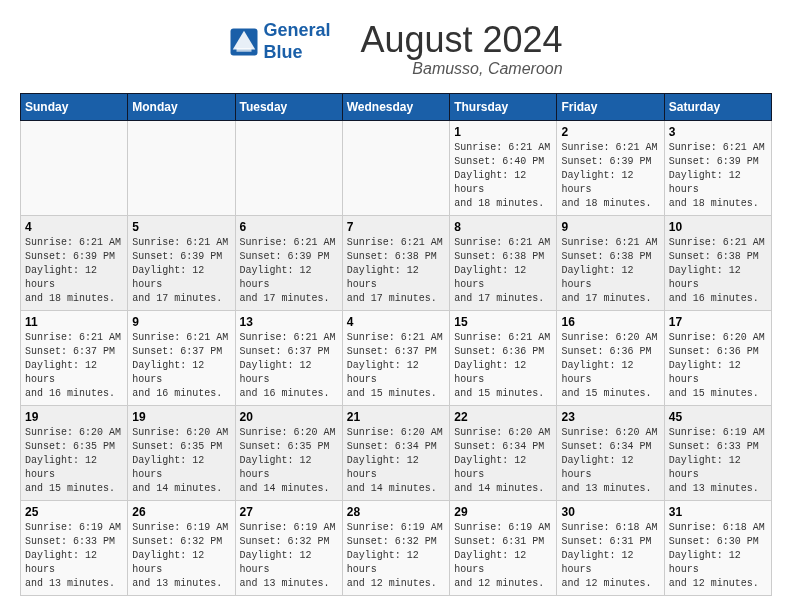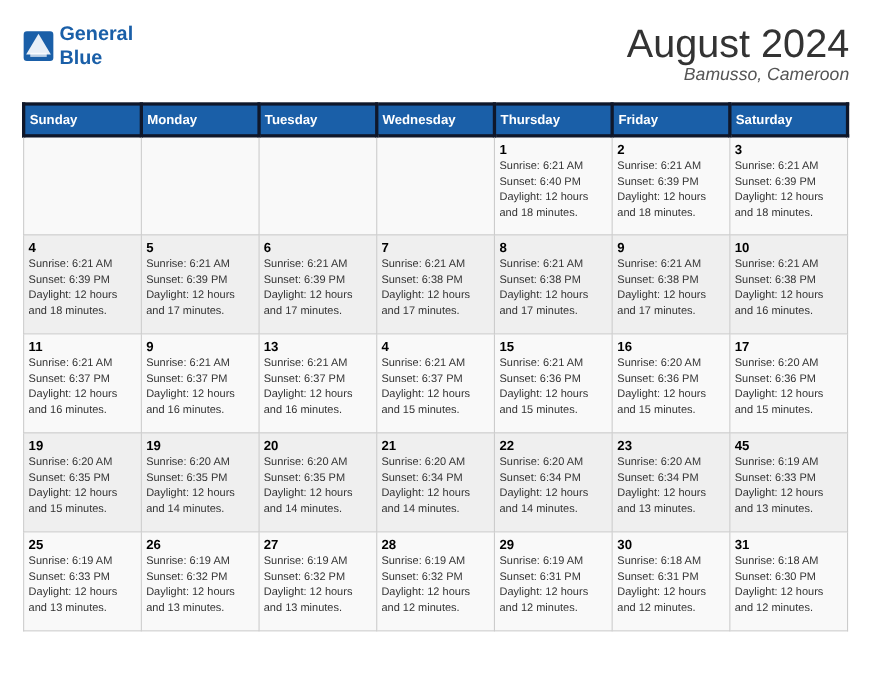--- a/index.html
+++ b/index.html
@@ -5,21 +5,21 @@
     * { box-sizing: border-box; margin: 0; padding: 0; }
     body {
       font-family: Arial, sans-serif;
       background: #fff;
       width: 792px;
       min-height: 612px;
       padding: 20px;
     }
     .header {
       display: flex;
-      justify-content: space-between;
+      justify-content: center;
       align-items: flex-start;
       margin-bottom: 15px;
     }
     .logo {
       display: flex;
       align-items: center;
     }
     .logo-text {
       font-size: 18px;
       font-weight: bold;
@@ -56,21 +56,21 @@
       border-collapse: collapse;
       font-size: 11px;
     }
     thead tr th {
       background-color: #1a5fa8;
       color: #fff;
       padding: 6px 4px;
       text-align: left;
       font-weight: bold;
       font-size: 12px;
-      border: 3px solid #0f172a;
+      border: 1px solid #0f172a;
     }
     tbody tr td {
       border: 1px solid #ccc;
       vertical-align: top;
       padding: 4px;
       height: 90px;
       width: 108px;
     }
     tbody tr:nth-child(odd) td {
       background-color: #f9f9f9;
@@ -81,20 +81,21 @@
     .day-number {
       font-weight: bold;
       font-size: 12px;
       display: block;
       margin-bottom: 2px;
     }
     .day-info {
       font-size: 10px;
       color: #333;
       line-height: 1.4;
+      font-family: Liberation Mono, monospace;
     }
     .empty-cell {
       background-color: #f9f9f9;
     }
   </style>
 </head>
 <body>
 
 <div class="header">
   <div class="logo">

